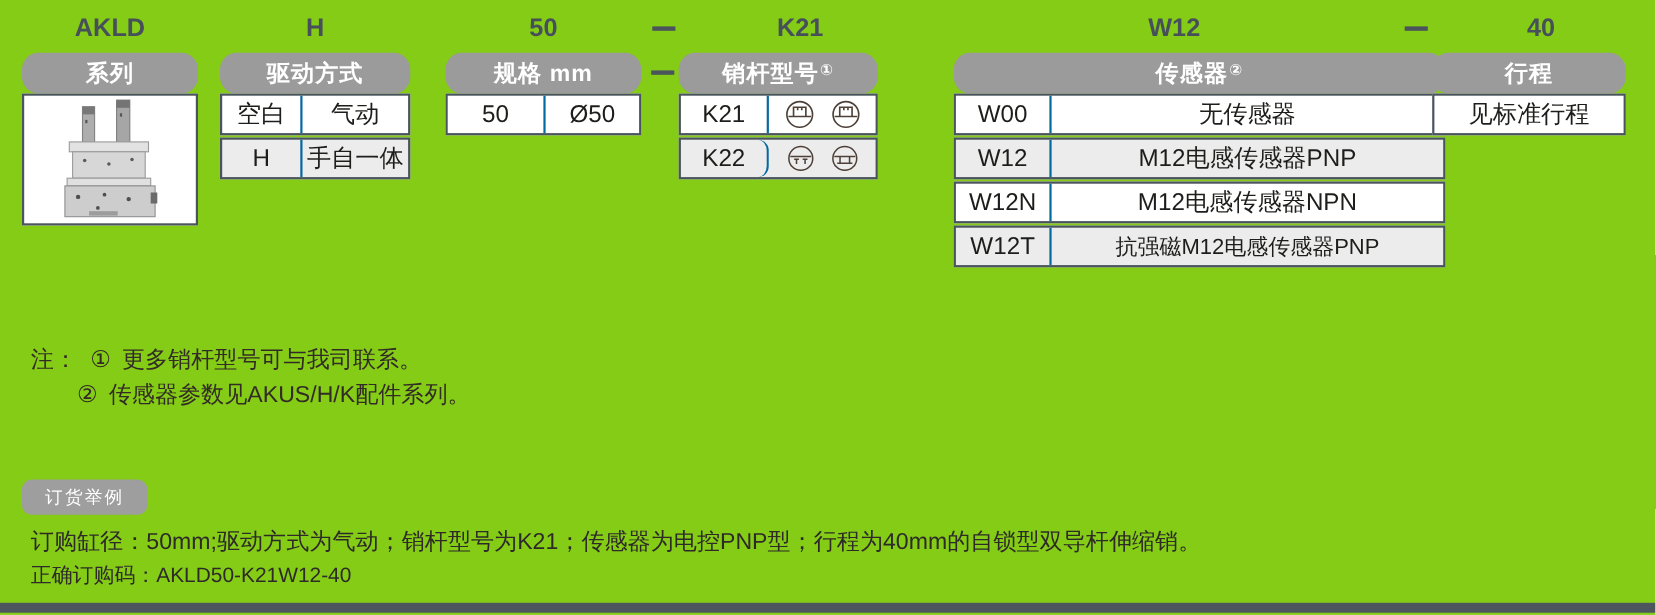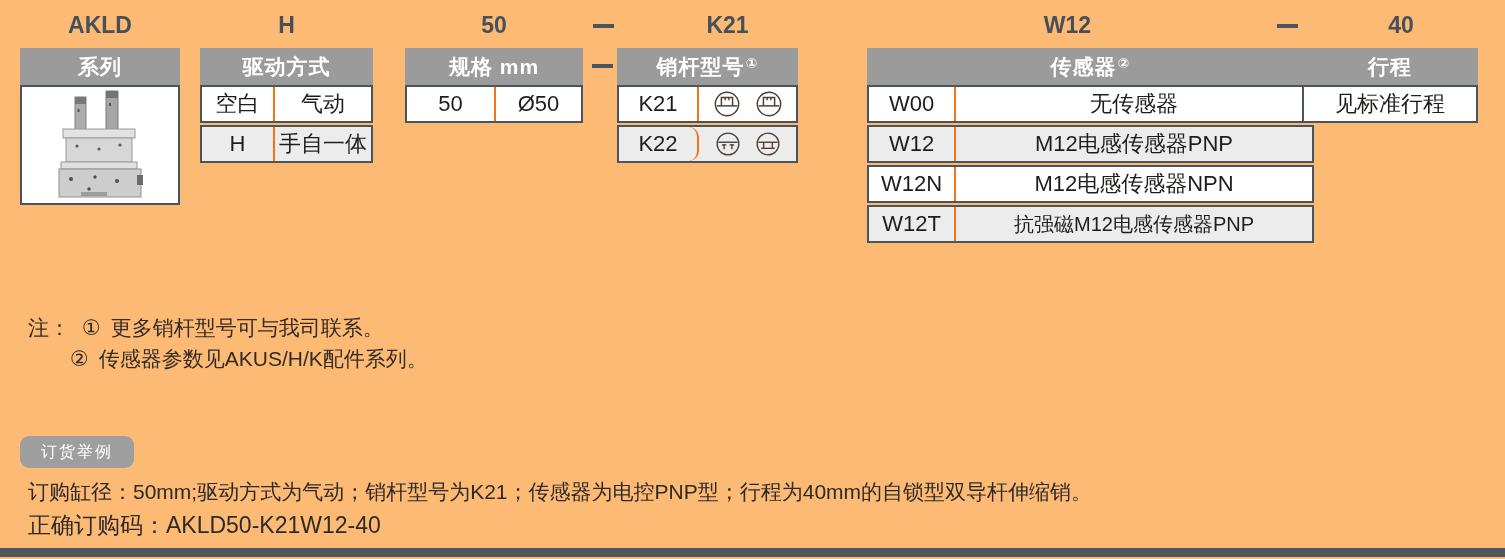--- a/index.html
+++ b/index.html
@@ -2,21 +2,21 @@
 <html><head>
 <meta charset="utf-8">
 <style>
   * { box-sizing: border-box; margin: 0; padding: 0; }
   html,body { background:#ffffff; }
   body { font-family: "Liberation Sans", "DejaVu Sans", sans-serif; }
   .page {
     position: relative;
     width: 1505px;
     height: 559px;
-    background: #fdba74;
+    background: #84cc16;
     overflow: hidden;
   }
   
   .code-label {
     position: absolute;
     top: 12px;
     font-size: 23px;
     font-weight: bold;
     color: #47505a;
     text-align: center;
@@ -32,39 +32,40 @@
   .col-header {
     height: 37px;
     background: #9b9b9b;
     color: #ffffff;
     font-weight: bold;
     font-size: 21px;
     display: flex;
     align-items: center;
     justify-content: center;
     letter-spacing: 1px;
+    border-radius: 15px;
   }
   .col-header sup { font-size: 14px; line-height: 1; margin-left: 1px; transform: translateY(-4px); }
   .trow {
     display: flex;
     border: 2px solid #4a545c;
     height: 38px;
     background: #ffffff;
   }
   .trow + .trow { margin-top: 2px; }
   .trow.alt { background: #ececec; }
   .tcell {
     display: flex;
     align-items: center;
     justify-content: center;
     font-size: 22px;
     color: #1d1d1b;
     height: 100%;
   }
-  .tcell.key { border-right: 2px solid #f97316; flex: none; }
+  .tcell.key { border-right: 2px solid #0369a1; flex: none; }
   .tcell.val { flex: 1; }
   .tcell.val.small { font-size: 20px; border-radius: 15px; }
   .icon-pair { display: flex; gap: 14px; align-items: center; justify-content: center; flex: 1; }
   .series-img-box {
     border: 2px solid #4a545c;
     background: #ffffff;
     height: 120px;
     display: flex;
     align-items: center;
     justify-content: center;
@@ -84,21 +85,21 @@
     background: #9e9e9e;
     border-radius: 9px;
     color: #ffffff;
     font-size: 16px;
     display: flex;
     align-items: center;
     justify-content: center;
     letter-spacing: 2px;
   }
   .example-line1 { position: absolute; left: 28px; top: 478px; font-size: 21px; color: #2e2a28; }
-  .example-line2 { position: absolute; left: 28px; top: 510px; font-size: 23px; color: #2e2a28; }
+  .example-line2 { position: absolute; left: 28px; top: 510px; font-size: 19px; color: #2e2a28; }
   .bottom-bar {
     position: absolute;
     left: 0;
     top: 548px;
     width: 1505px;
     height: 9px;
     background: #4d565e;
   }
   svg { display: block; }
 </style>

